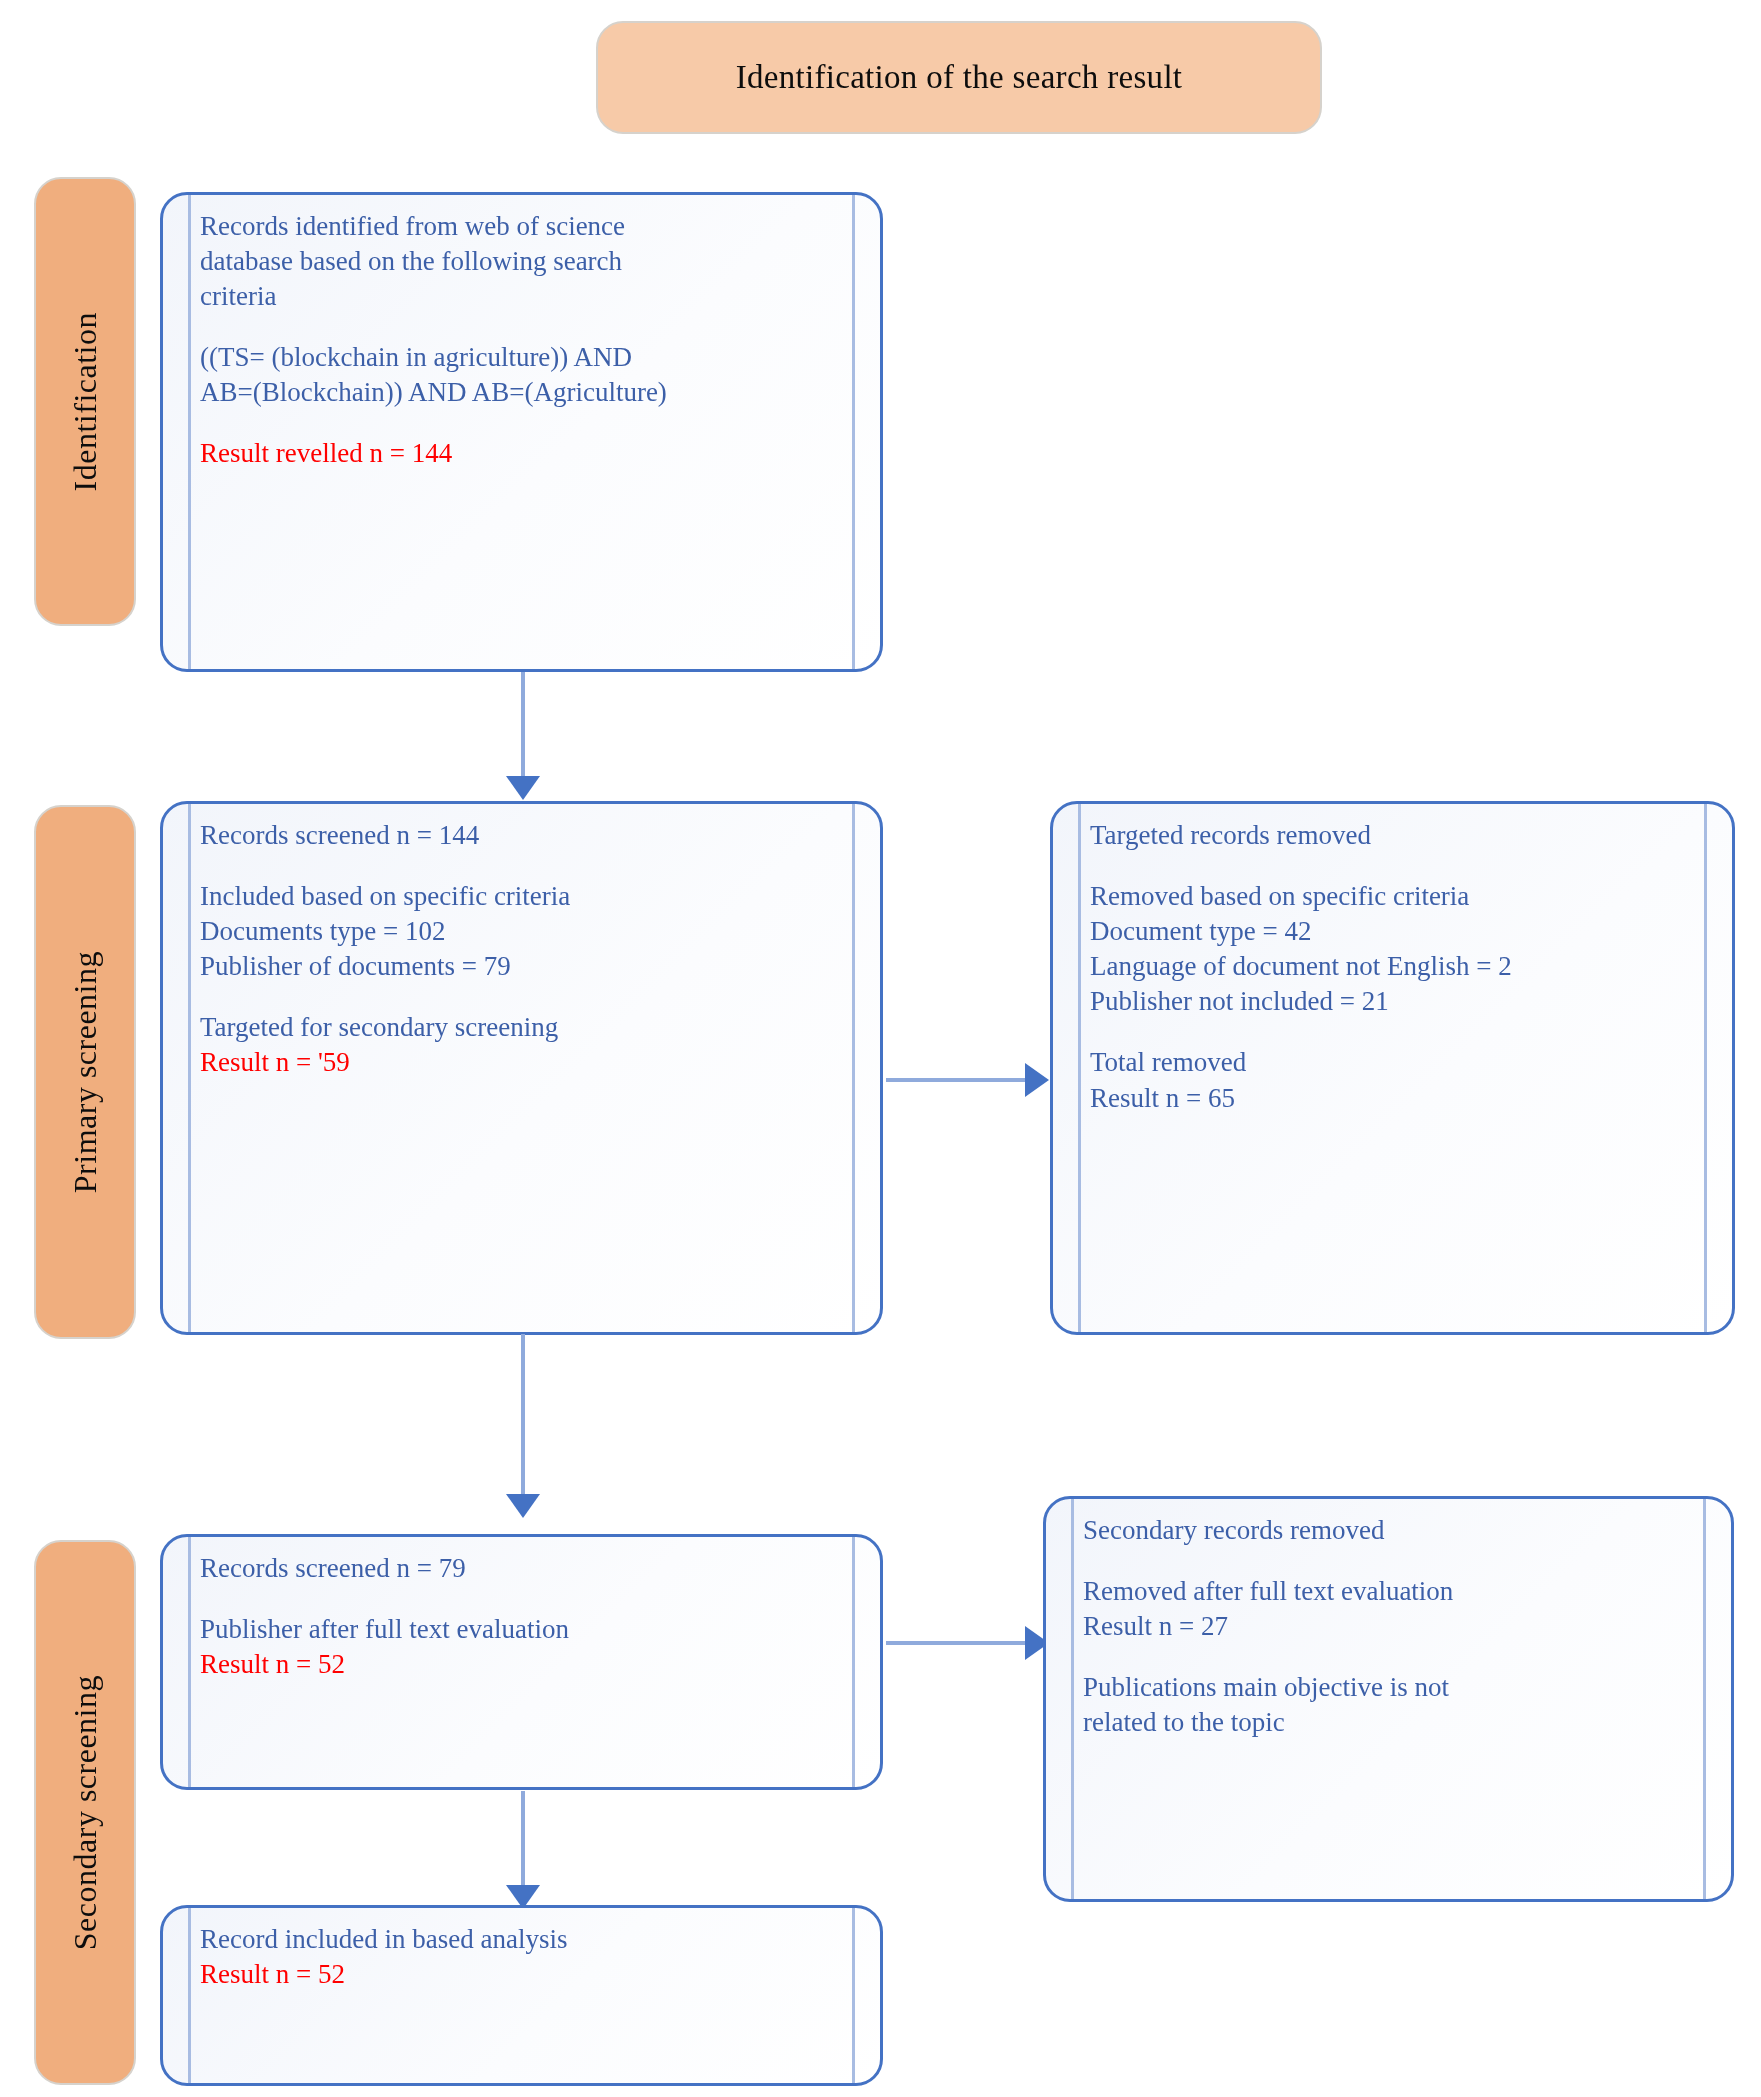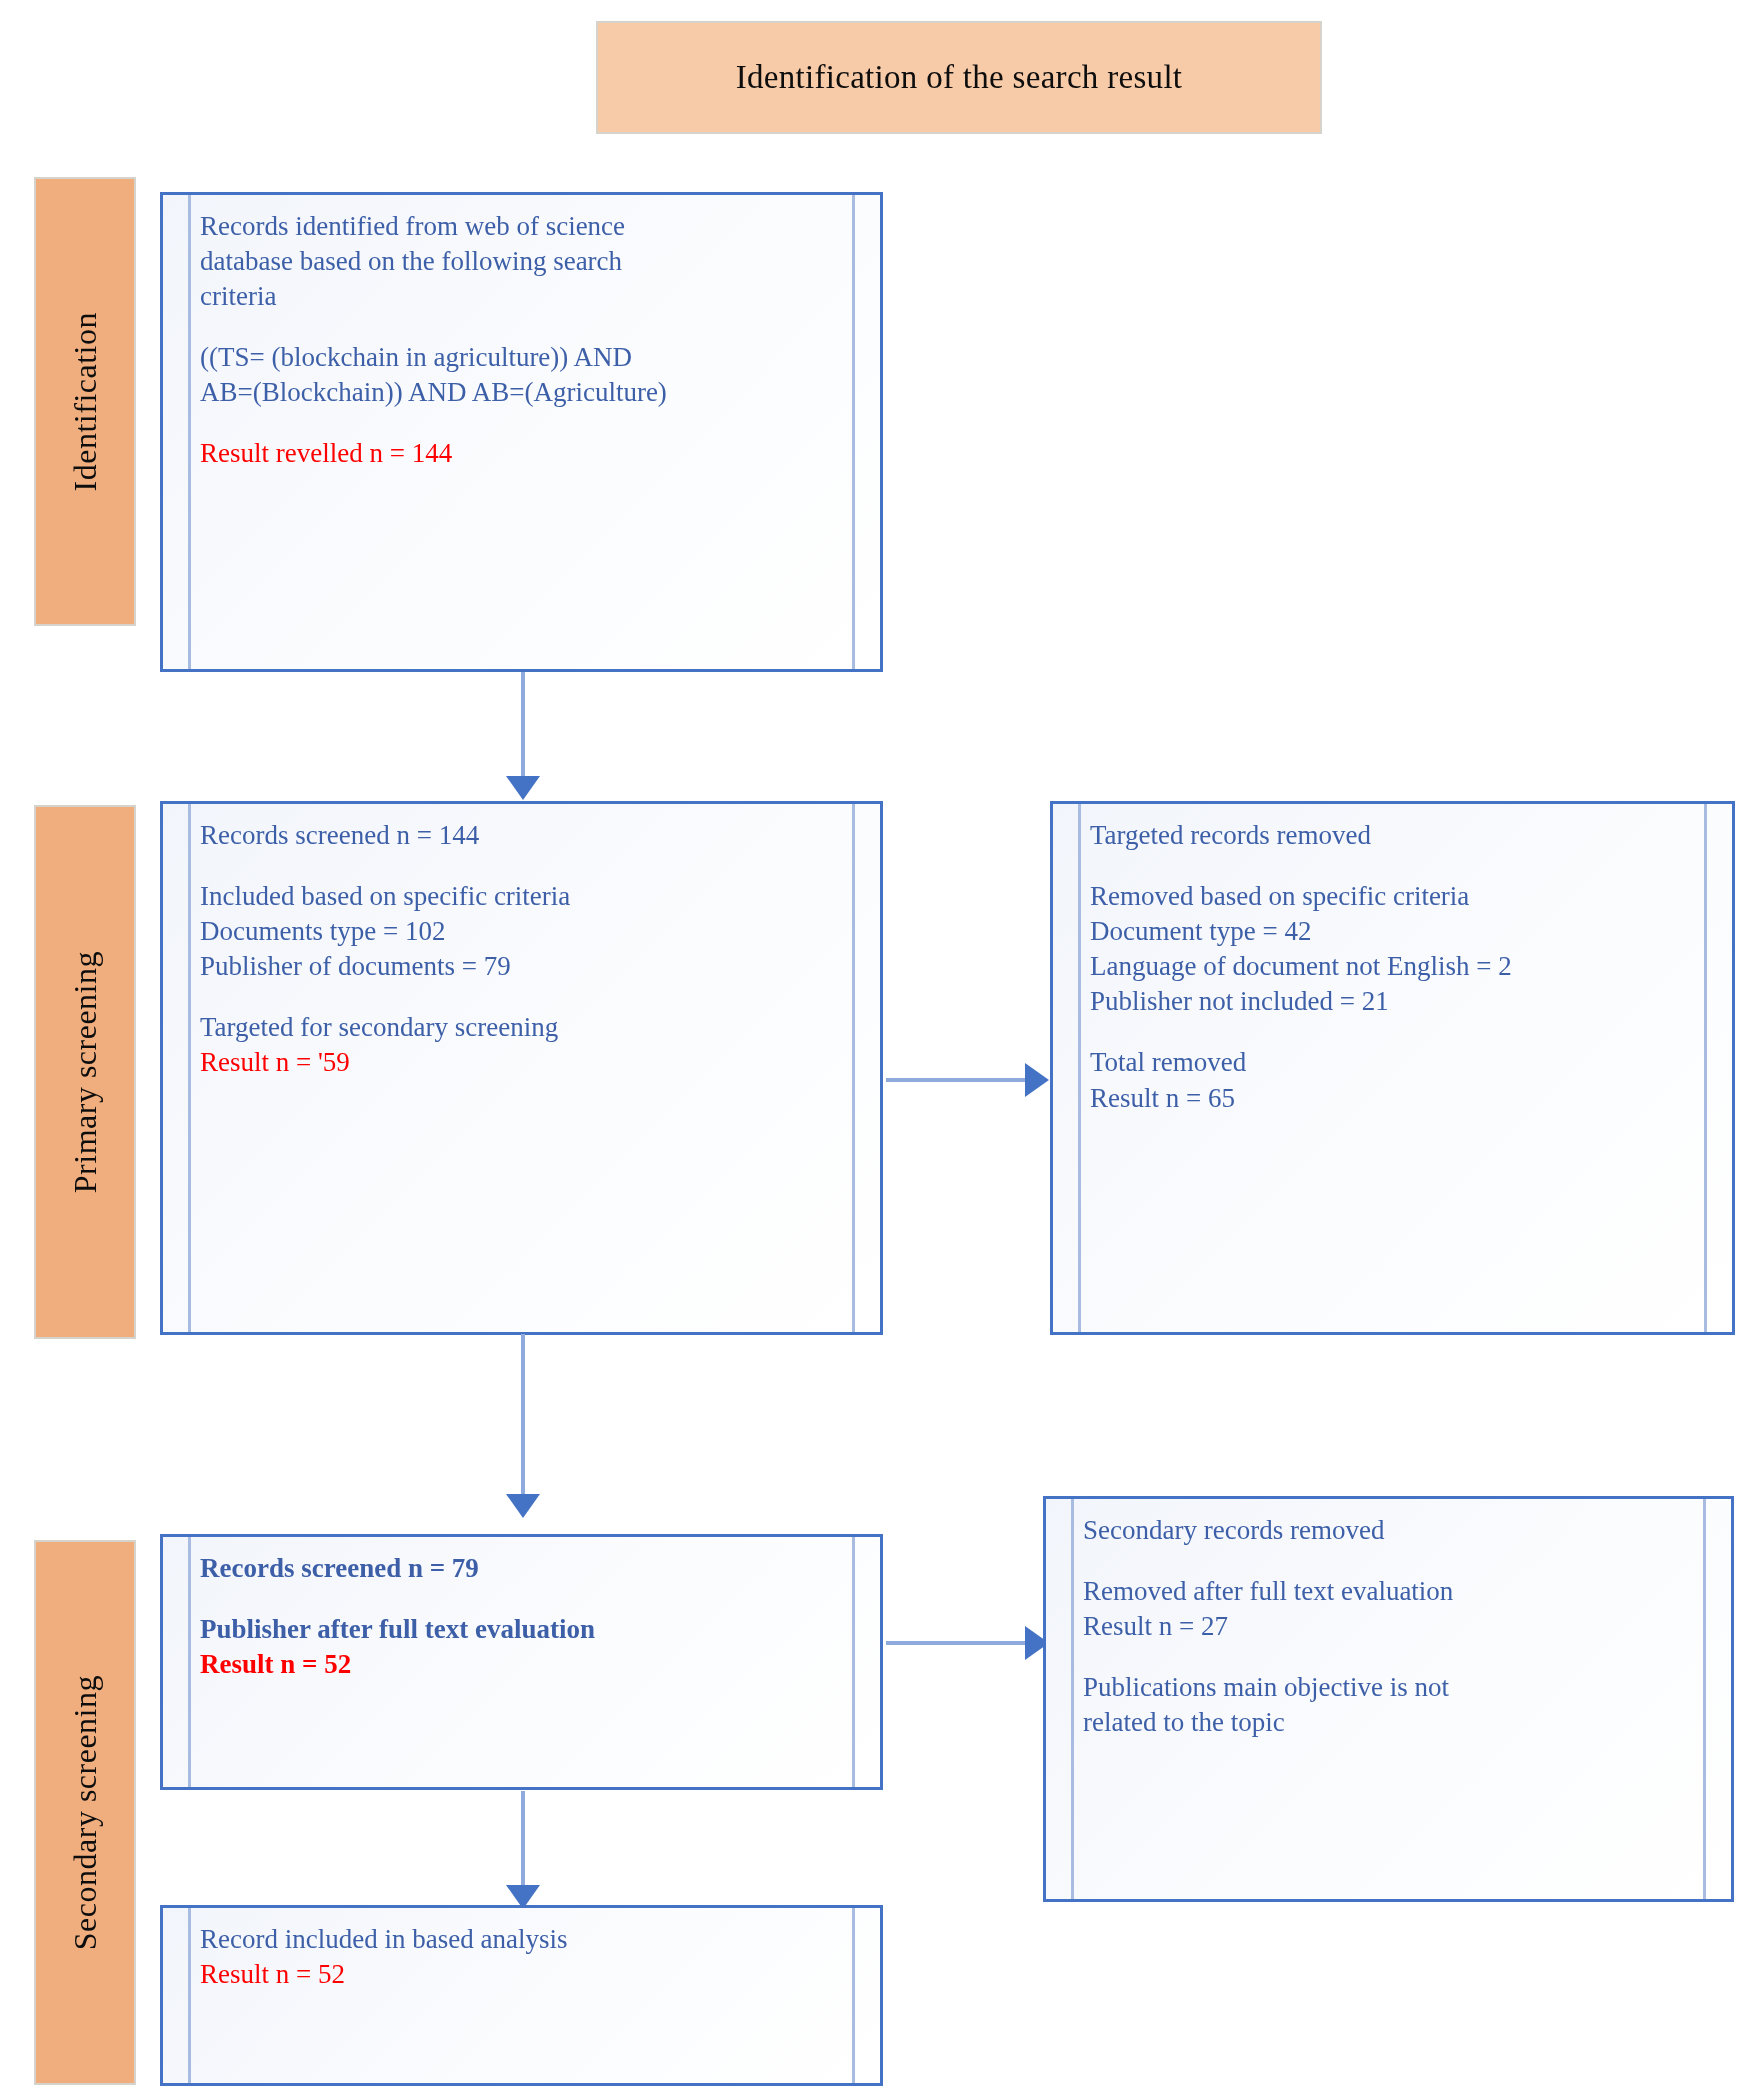--- a/index.html
+++ b/index.html
@@ -1,21 +1,21 @@
 <!DOCTYPE html>
 <html style="font-size:8.5px"><head>
 <meta charset="utf-8">
 <style>
   html,body{margin:0;padding:0;background:#ffffff;}
   body{width:1761px;height:2097px;position:relative;
        font-family:"Liberation Serif","DejaVu Serif",serif;
        -webkit-font-smoothing:antialiased;}
 
   
-  .abs{position:absolute;}
+  .abs{position:absolute;border-radius:27px;}
 
   
   #title-banner{
     left:596px; top:21.3px; width:726px; height:113px;
     background:#F7CAA8;
     border:2.7px solid #D6D2CC;
     box-sizing:border-box;
     display:flex;align-items:center;justify-content:center;
   }
   #title-banner .title-text{
@@ -156,21 +156,21 @@
     <p>Total removed</p>
     <p>Result n = 65</p>
   </div>
 </div>
 
 <div class="abs v-arrow" style="left:521px; top:1334px; width:4.3px; height:184px;">
   <div class="stem" style="height:160px;"></div>
   <div class="head"></div>
 </div>
 
-<div class="abs flow-box" style="left:160px; top:1534px; width:723px; height:256px;font-weight:bold;">
+<div class="abs flow-box" style="left:160px; top:1534px; width:723px; height:256px;">
   <div class="inner-rule inner-left"></div>
   <div class="inner-rule inner-right"></div>
   <div class="box-body">
     <p> Records screened n = 79</p>
     <p class="spacer"></p>
     <p>Publisher  after full text evaluation</p>
     <p class="result">Result n = 52</p>
   </div>
 </div>
 

